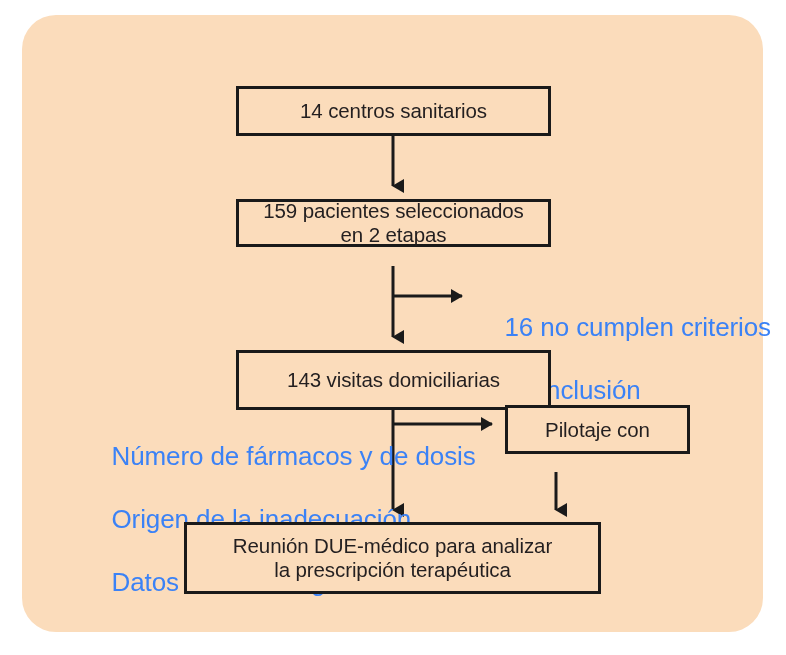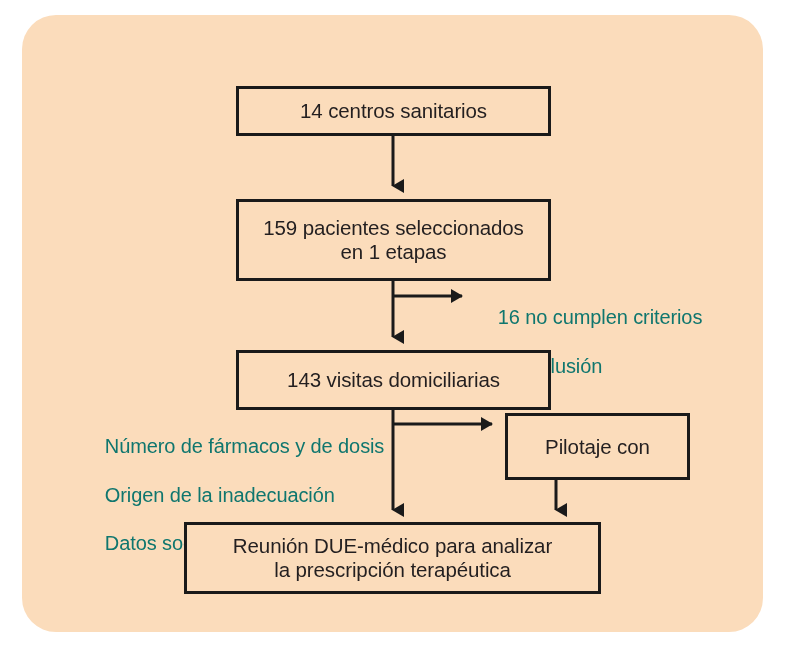--- a/index.html
+++ b/index.html
@@ -46,31 +46,31 @@
     justify-content: center;
     text-align: center;
     color: #231f20;
     line-height: 1.16;
     font-size: 20.5px;
     letter-spacing: -0.1px;
   }
   .node-box .inner { padding: 0 6px; }
   .free-text {
     position: absolute;
-    color: #0f766e;
-    font-size: 20px;
+    color: #3b82f6;
+    font-size: 26px;
     line-height: 1.21;
     letter-spacing: -0.1px;
     white-space: pre;
   }
   
   #box-centros    { left: 236px; top: 86px;  width: 315px; height: 50px; }
-  #box-pacientes  { left: 236px; top: 199px; width: 315px; height: 82px; }
+  #box-pacientes  { left: 236px; top: 199px; width: 315px; height: 48px; }
   #box-visitas    { left: 236px; top: 350px; width: 315px; height: 60px; }
-  #box-pilotaje   { left: 505px; top: 405px; width: 185px; height: 67px; margin-top: 8px; }
+  #box-pilotaje   { left: 505px; top: 405px; width: 185px; height: 49px; }
   #box-reunion    { left: 184px; top: 522px; width: 417px; height: 72px; }
   #text-exclusion { left: 476px; top: 281px; }
   #text-variables { left: 83px;  top: 410px; }
 </style>
 </head>
 <body>
 
 <div id="canvas">
 
   <div id="panel"></div>
@@ -110,21 +110,21 @@
     </g>
   </svg>
 
   <div class="node-box" id="box-centros">
     <span class="inner">14 centros sanitarios</span>
   </div>
 
   <div class="node-box" id="box-pacientes">
     <span class="inner">
       <span>159 pacientes seleccionados</span><br>
-      <span>en 1 etapas</span>
+      <span>en 2 etapas</span>
     </span>
   </div>
 
   <div class="free-text" id="text-exclusion">
     <span>16 no cumplen criterios</span><br>
     <span>de inclusión</span>
   </div>
 
   <div class="node-box" id="box-visitas">
     <span class="inner">143 visitas domiciliarias</span>

